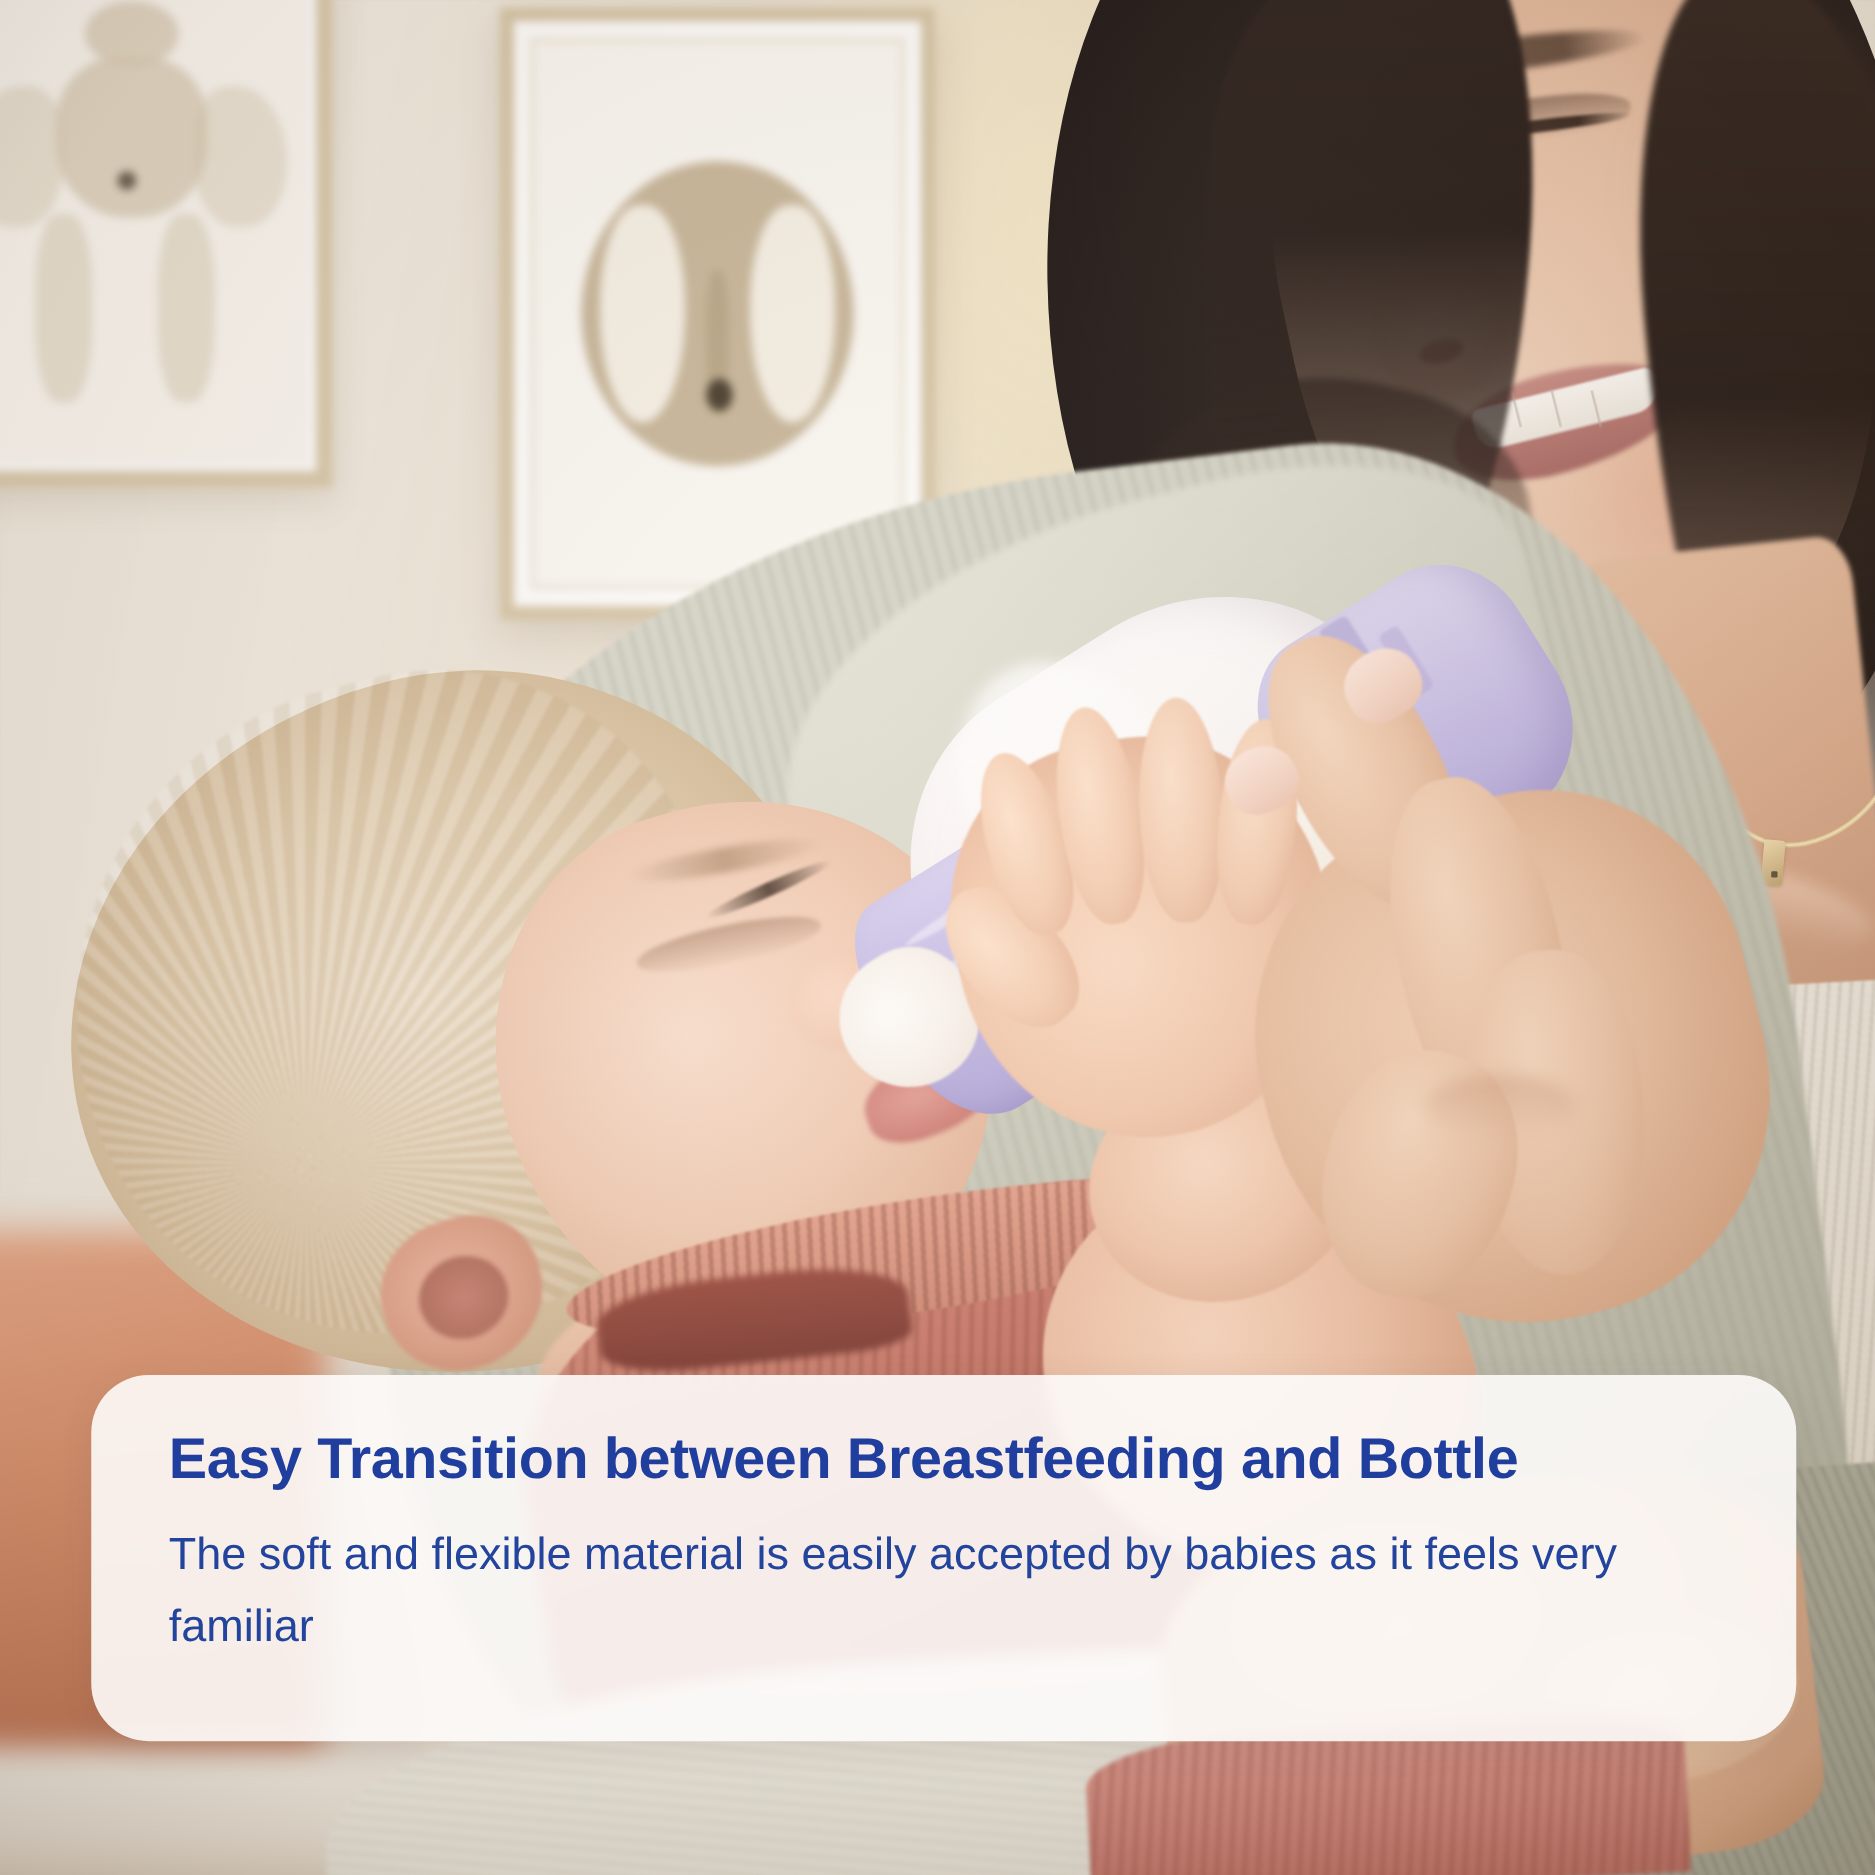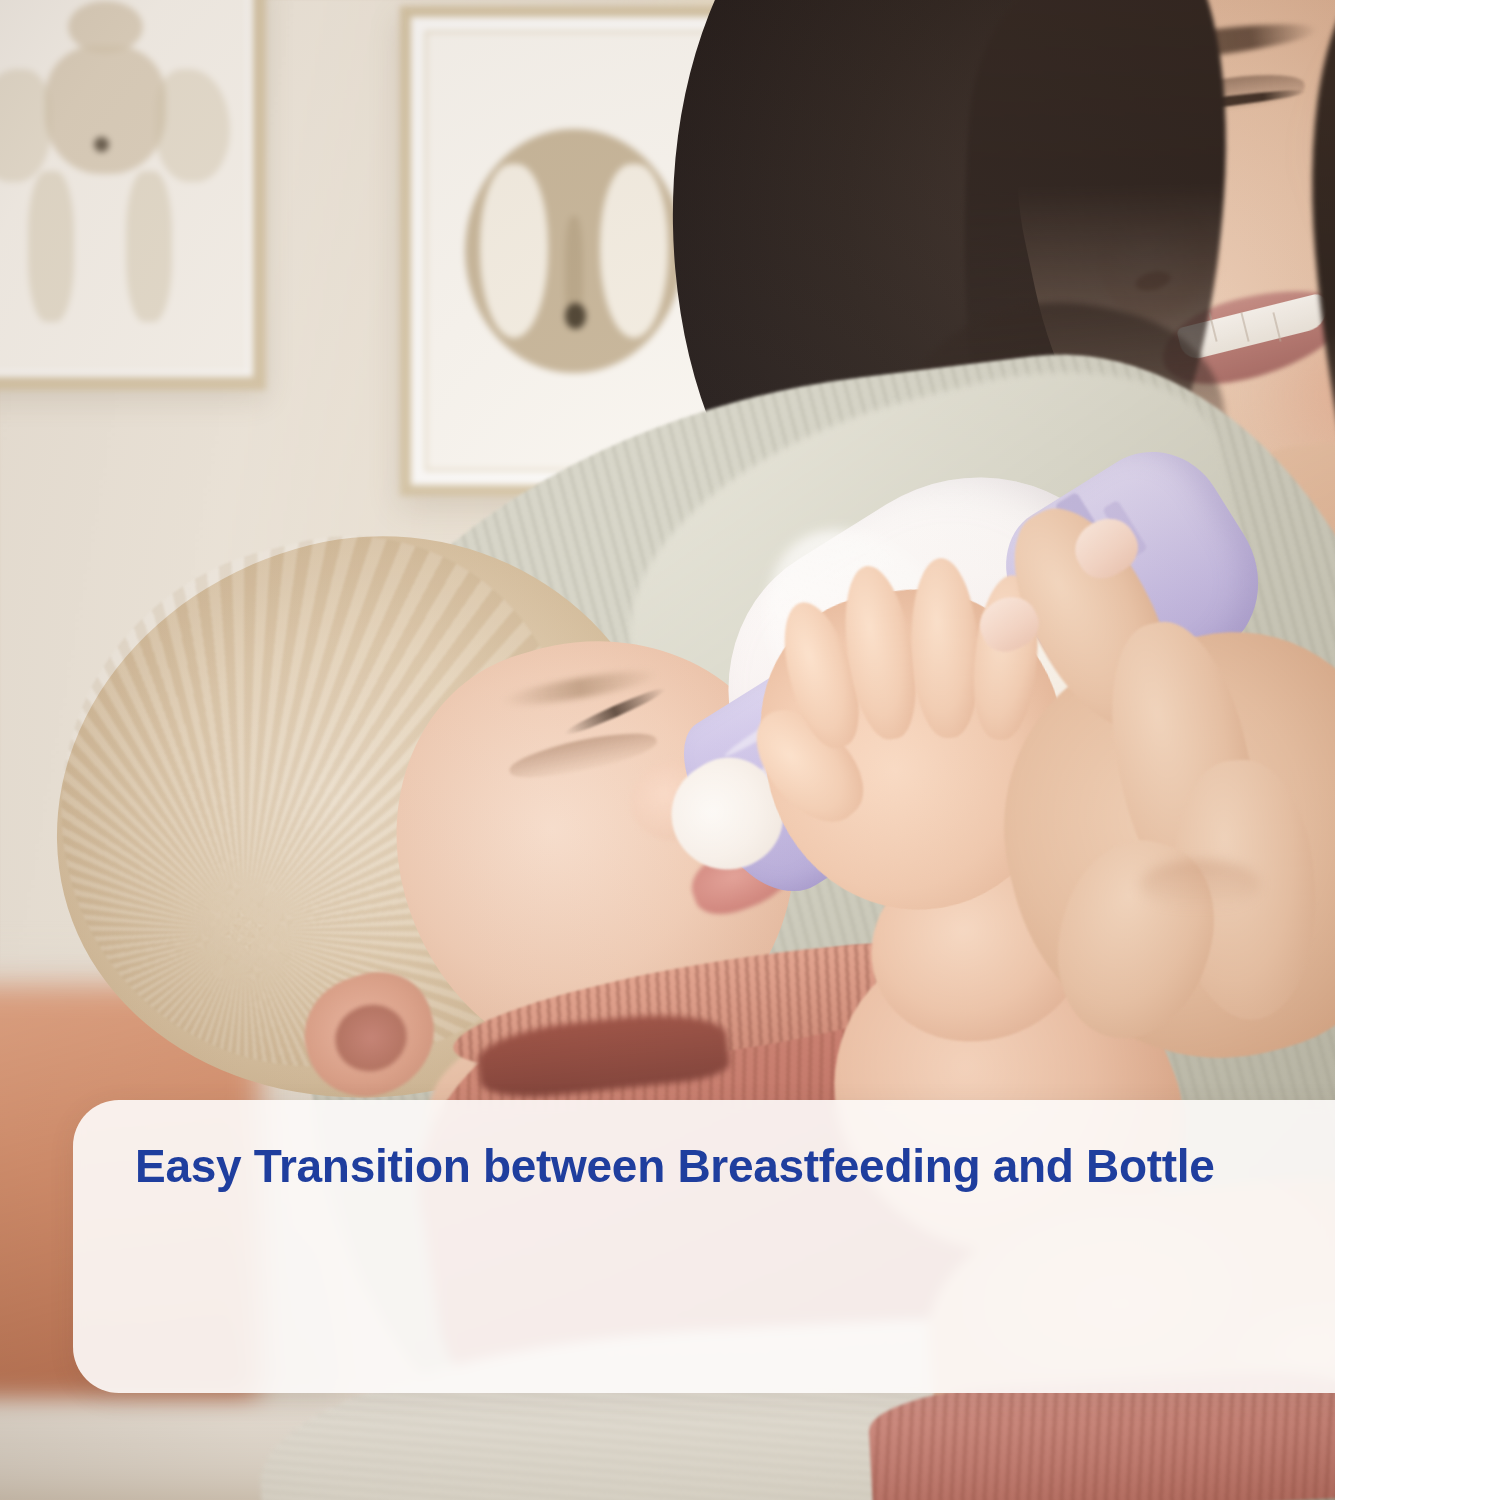--- a/index.html
+++ b/index.html
@@ -8,21 +8,21 @@
     padding: 0;
     background: #ffffff;
   }
   body {
     font-family: "Liberation Sans", sans-serif;
   }
 
   
   #stage {
     position: relative;
-    width: 1335px;
+    width: 1500px;
     height: 1500px;
     overflow: hidden;
     background: #e9e1d6;
   }
 
   
   .layer { position: absolute; }
 
   
   #wall {
@@ -749,15 +749,16 @@
 
   <div class="layer" id="cardigan-sleeve-bottom"></div>
   <div class="layer" id="m-hand-lower"></div>
   <div class="layer" id="m-hand-lower-fing"></div>
   <div class="layer" id="pink-fabric-low"></div>
 
   <div class="layer" id="grade"></div>
 
   <div id="caption-card">
     <h1 id="caption-headline" style="color: rgb(31, 62, 158);">Easy Transition between Breastfeeding and Bottle</h1>
+    <p id="caption-sub" style="color: rgb(35, 68, 156);">The soft and flexible material is easily accepted by babies as it feels very familiar</p>
   </div>
 
 </div>
 
 </body></html>

